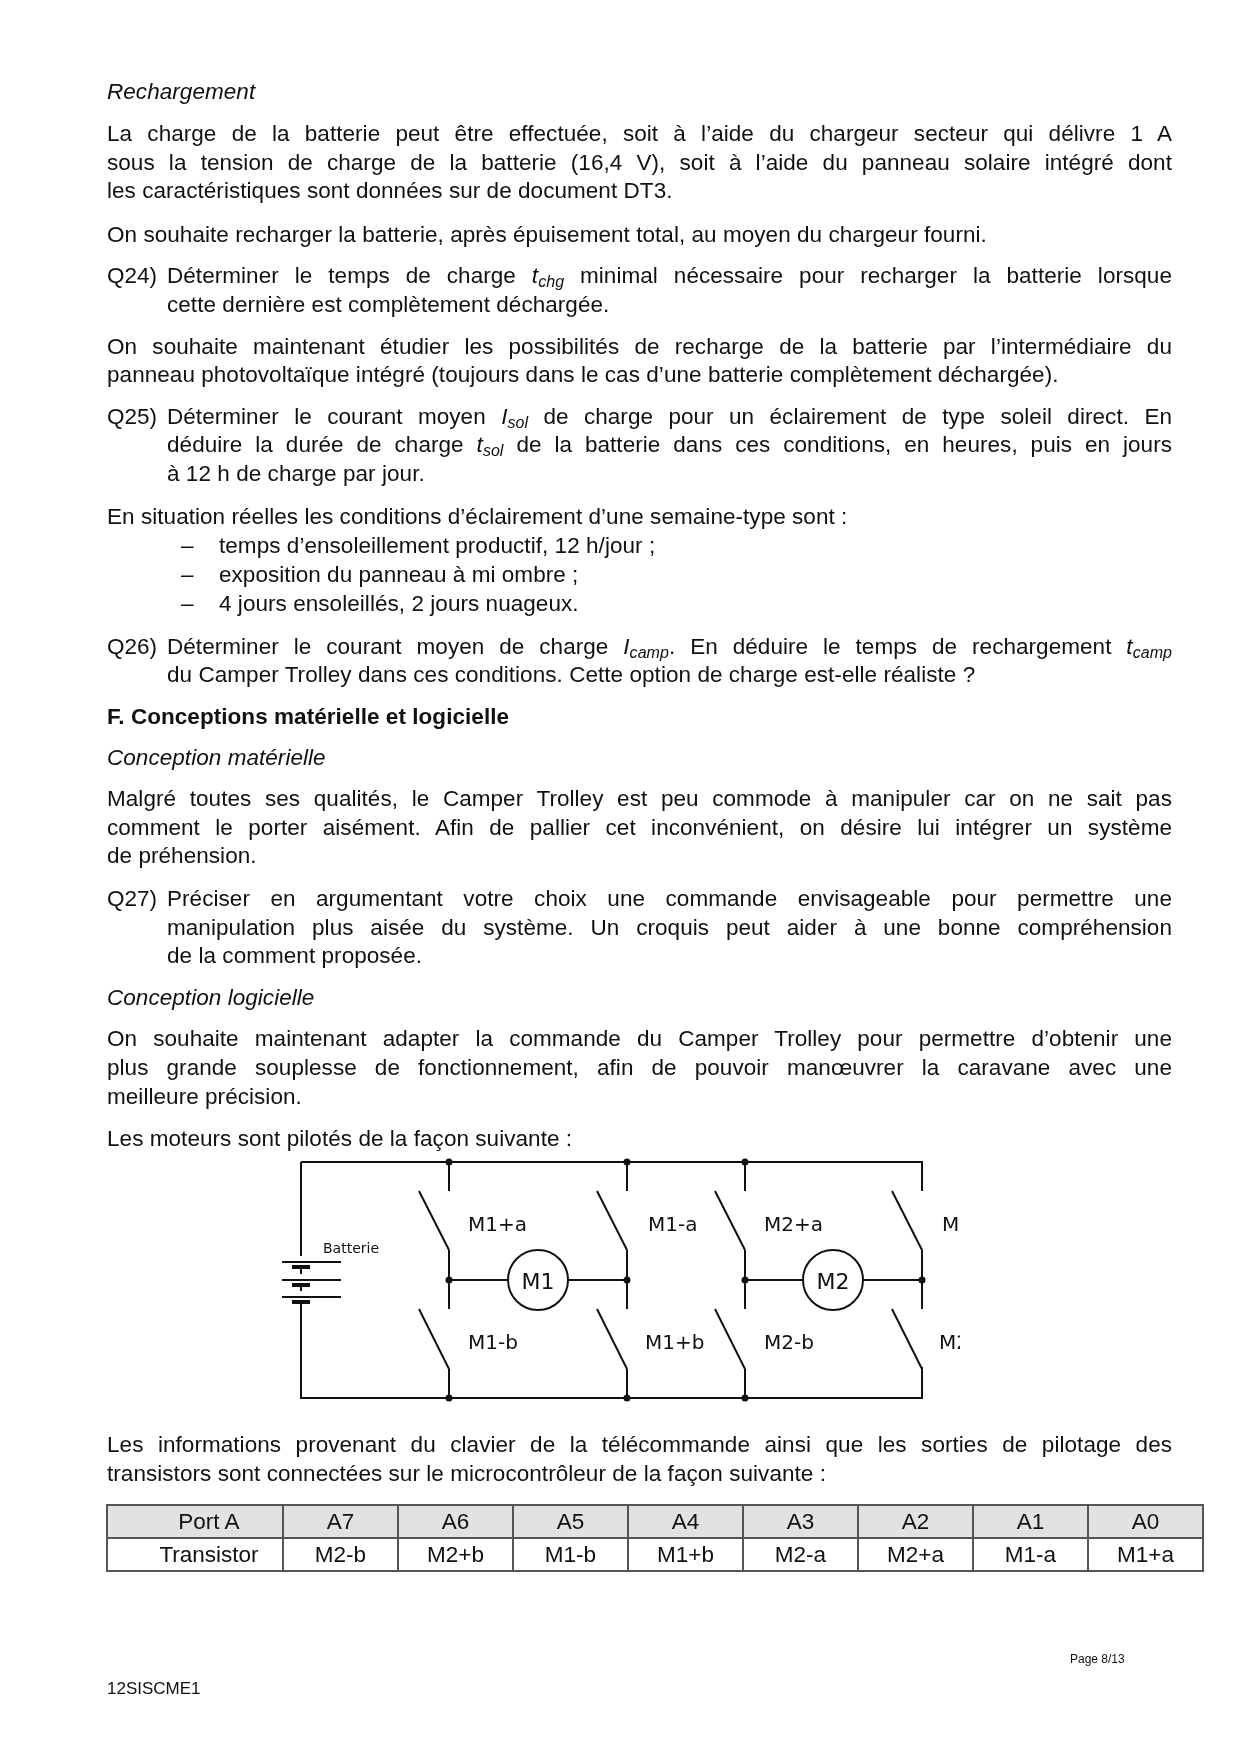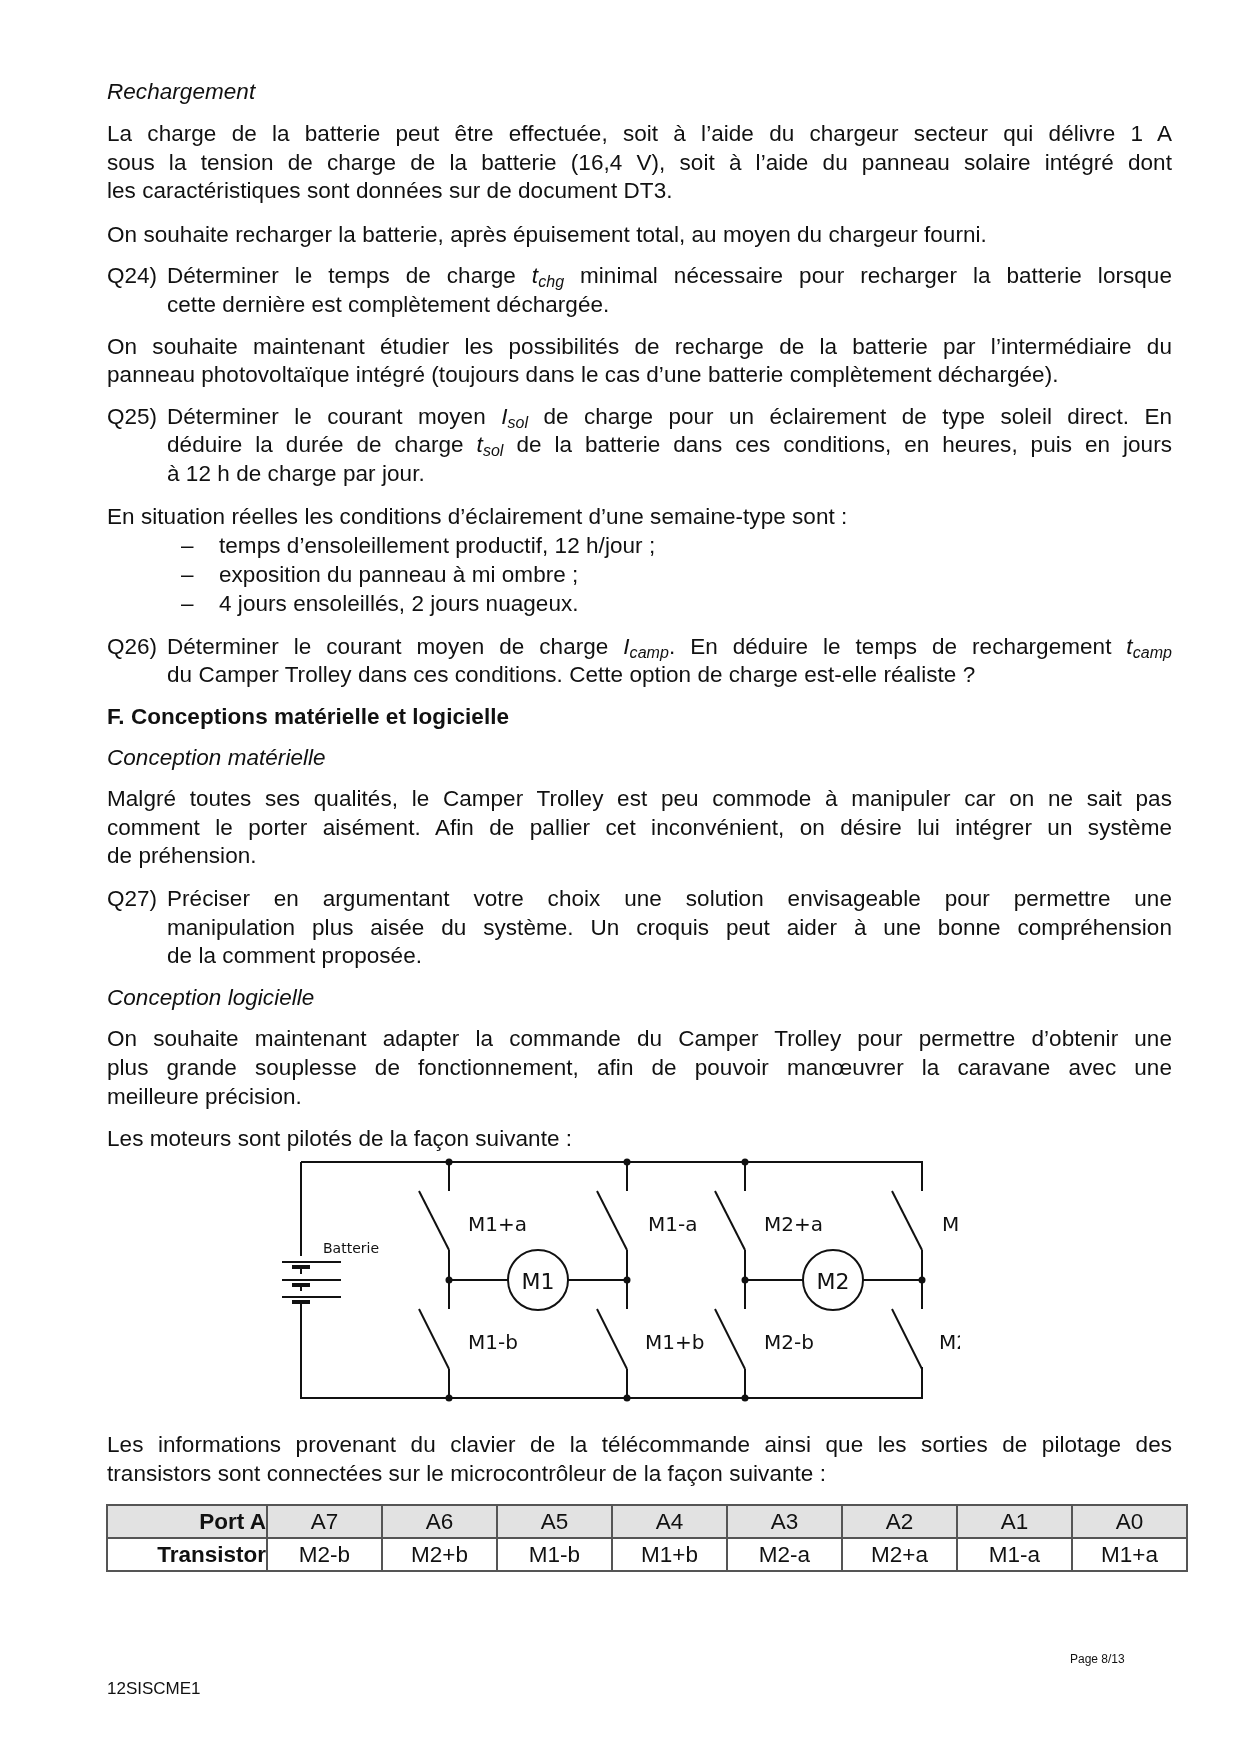--- a/index.html
+++ b/index.html
@@ -14,21 +14,21 @@
   .ind { left: 167px; width: 1005px; }
   .bul-dash { position: absolute; left: 181px; font-size: 22.5px; line-height: 29px; }
   .bul-txt { left: 219px; width: 900px; }
   sub { font-size: 16px; font-style: italic; vertical-align: -4px; line-height: 0; }
   .var { font-style: italic; }
   #circuit { position: absolute; left: 260px; top: 1150px; }
   #circuit text { font-family: "DejaVu Sans", sans-serif; fill: #111; }
   table.ports { position: absolute; left: 106px; top: 1504px; border-collapse: collapse;
                 font-size: 22.5px; }
   table.ports td { border: 2px solid #555; height: 31px; padding: 0; text-align: center; width: 113px; line-height: 31px; }
-  table.ports td.hdr { width: 146px; text-align: right; padding-left: 12px; font-weight: bold; }
+  table.ports td.hdr { width: 146px; text-align: center; padding-left: 28px; font-weight: normal; }
   table.ports tr.grey td { background: #e2e2e2; }
   .footer-code { position: absolute; left: 107px; top: 1679px; font-size: 17px; }
   .page-num { position: absolute; left: 1070px; top: 1652px; font-size: 12px; }
 </style>
 </head>
 <body>
 
 <div class="ln ital" style="top:77px">Rechargement</div>
 <div class="ln just" style="top:119px">La charge de la batterie peut être effectuée, soit à l’aide du chargeur secteur qui délivre 1 A</div>
 <div class="ln just" style="top:148px">sous la tension de charge de la batterie (16,4 V), soit à l’aide du panneau solaire intégré dont</div>
@@ -59,21 +59,21 @@
 <div class="ln ind just" style="top:632px"><span>Déterminer le courant moyen de charge </span><span class="var">I</span><sub>camp</sub><span>. En déduire le temps de rechargement </span><span class="var">t</span><sub>camp</sub></div>
 <div class="ln ind" style="top:660px">du Camper Trolley dans ces conditions. Cette option de charge est-elle réaliste ?</div>
 
 <div class="ln bold" style="top:702px">F. Conceptions matérielle et logicielle</div>
 <div class="ln ital" style="top:743px">Conception matérielle</div>
 <div class="ln just" style="top:784px">Malgré toutes ses qualités, le Camper Trolley est peu commode à manipuler car on ne sait pas</div>
 <div class="ln just" style="top:813px">comment le porter aisément. Afin de pallier cet inconvénient, on désire lui intégrer un système</div>
 <div class="ln" style="top:841px">de préhension.</div>
 
 <div class="q" style="top:884px">Q27)</div>
-<div class="ln ind just" style="top:884px">Préciser en argumentant votre choix une solution envisageable pour permettre une</div>
+<div class="ln ind just" style="top:884px">Préciser en argumentant votre choix une commande envisageable pour permettre une</div>
 <div class="ln ind just" style="top:913px">manipulation plus aisée du système. Un croquis peut aider à une bonne compréhension</div>
 <div class="ln ind" style="top:941px">de la comment proposée.</div>
 
 <div class="ln ital" style="top:983px">Conception logicielle</div>
 <div class="ln just" style="top:1024px">On souhaite maintenant adapter la commande du Camper Trolley pour permettre d’obtenir une</div>
 <div class="ln just" style="top:1053px">plus grande souplesse de fonctionnement, afin de pouvoir manœuvrer la caravane avec une</div>
 <div class="ln" style="top:1082px">meilleure précision.</div>
 <div class="ln" style="top:1124px">Les moteurs sont pilotés de la façon suivante :</div>
 
 <svg id="circuit" width="700" height="270" viewBox="0 0 700 270">

